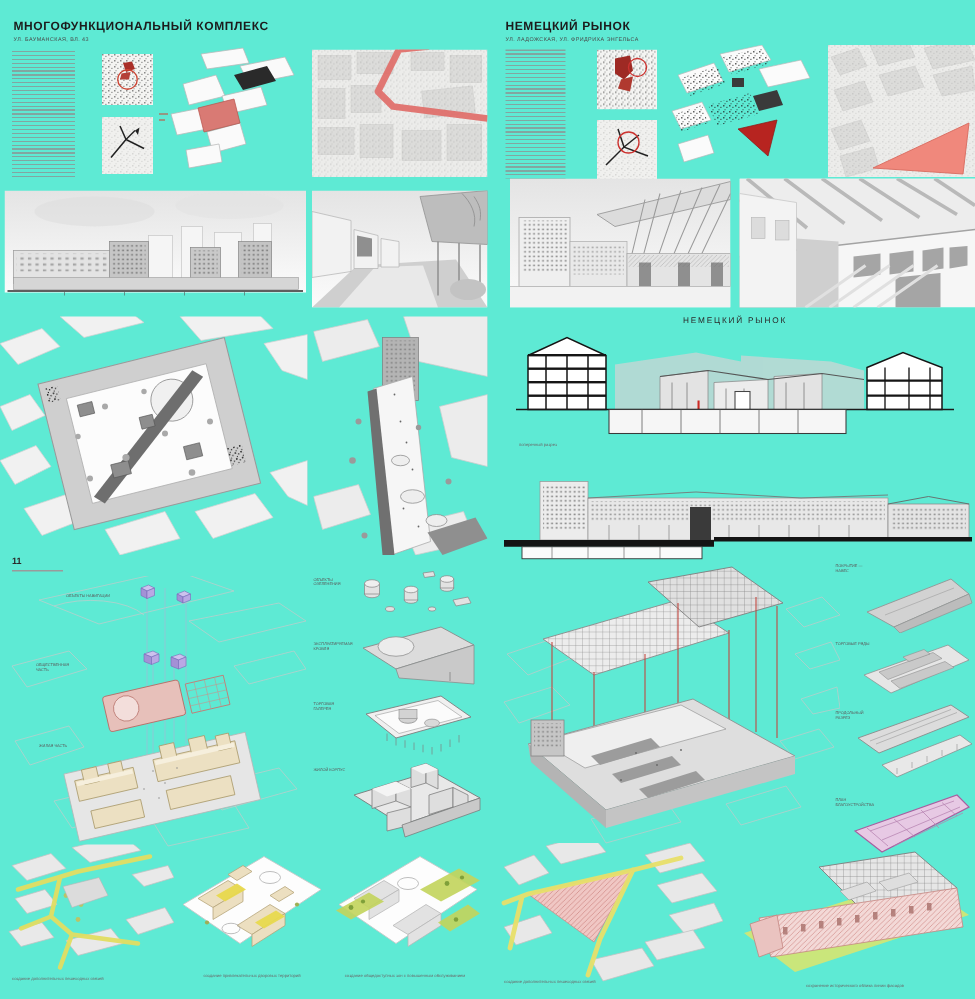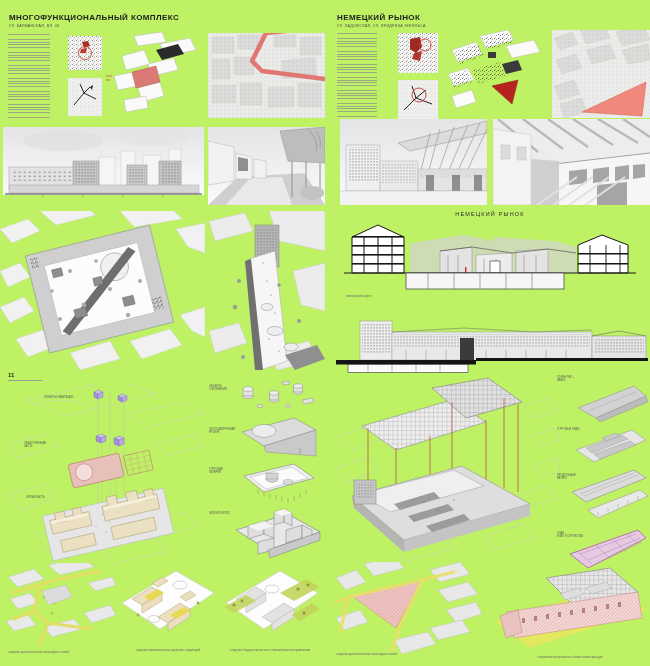--- a/index.html
+++ b/index.html
@@ -1,16 +1,16 @@
 <!DOCTYPE html>
 <html><head>
 <meta charset="utf-8">
 <style>
   html,body{margin:0;padding:0;background:#fff;}
-  .board{position:relative;width:650px;height:666px;background:#bef264;overflow:hidden;
+  .board{position:relative;width:650px;height:666px;background:#5eead4;overflow:hidden;
          font-family:"Liberation Sans",sans-serif;color:#222;}
   .abs{position:absolute;}
   .title{font-size:8px;font-weight:bold;letter-spacing:.4px;color:#1c1c1c;white-space:nowrap;}
   .subtitle{font-size:3.6px;letter-spacing:.3px;color:#4a4a4a;white-space:nowrap;}
   .heading{font-size:5.5px;letter-spacing:1.2px;color:#2a2a2a;text-align:center;}
   .caption{font-size:2.8px;color:#6a6a6a;white-space:nowrap;}
   .caption-c{font-size:2.8px;color:#6a6a6a;text-align:center;}
   .micro{font-size:2.6px;line-height:1.25;color:#5a5a5a;text-transform:uppercase;}
   .marker{font-size:6px;font-weight:bold;color:#2a2a2a;}
   .textblock{background:repeating-linear-gradient(to bottom,#8f8f8f 0,#8f8f8f .8px,transparent .8px,transparent 2.6px);opacity:.75;}

